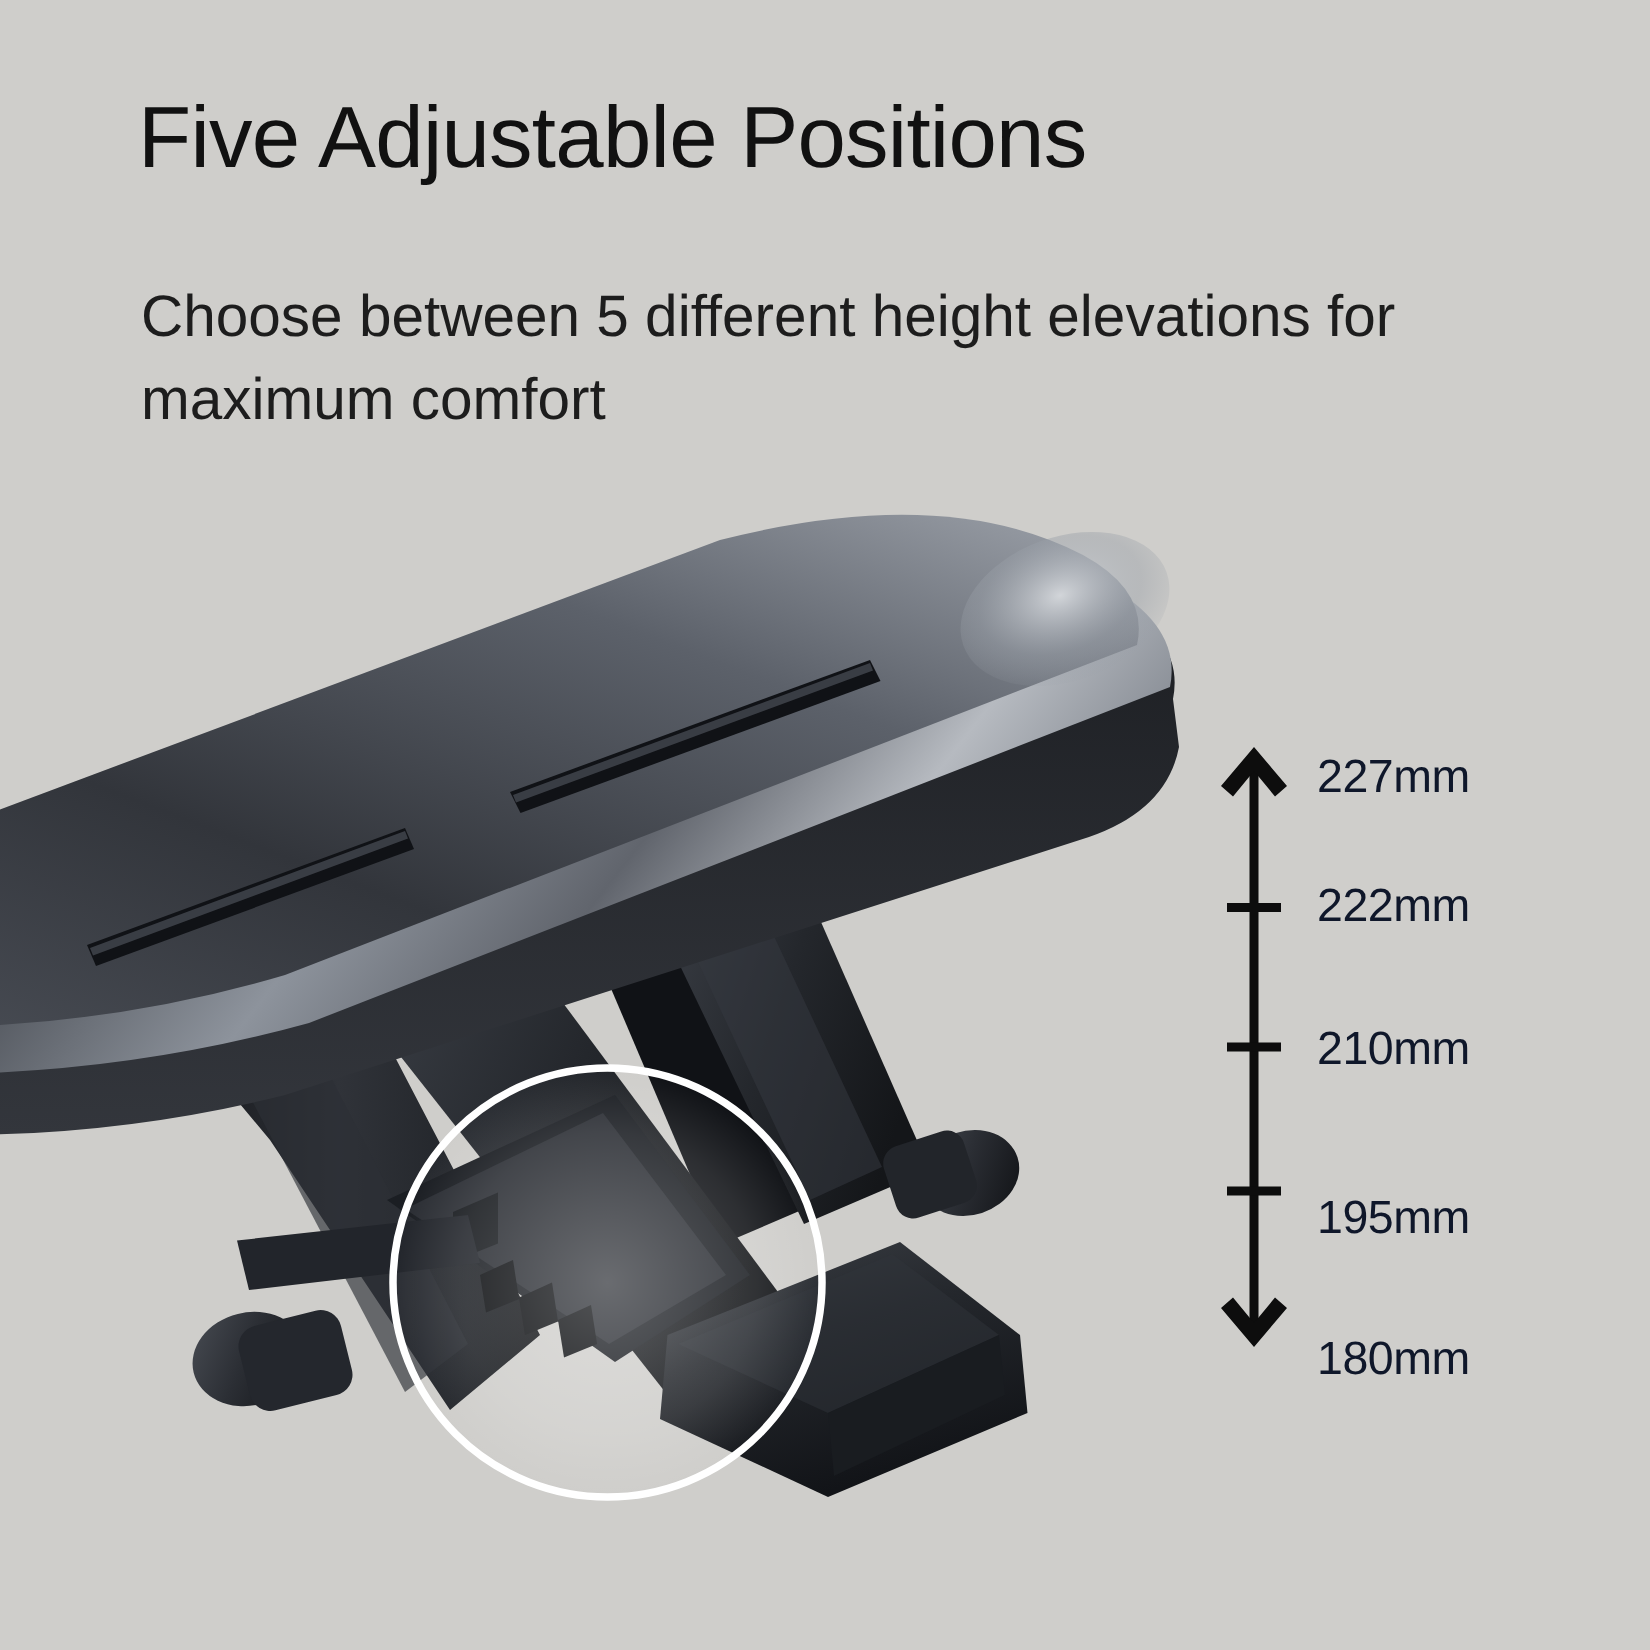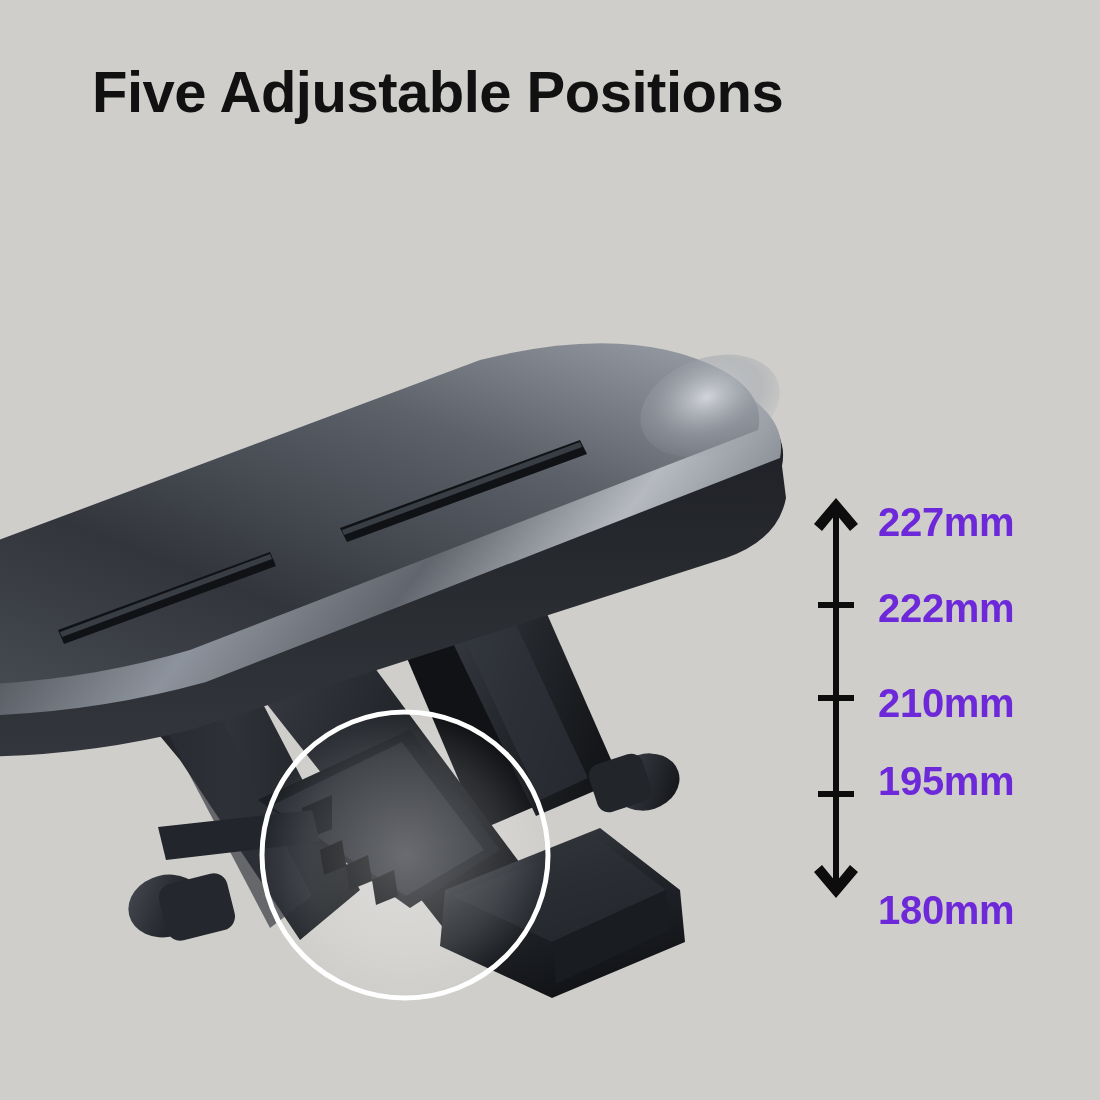--- a/index.html
+++ b/index.html
@@ -19,21 +19,21 @@
     background: #cfcecb;
     overflow: hidden;
   }
 
   
   #headline {
     position: absolute;
     left: 92px;
     top: 62px;
     font-size: 58px;
-    font-weight: 700;
+    font-weight: 400;
     letter-spacing: -0.5px;
     color: #111111;
     line-height: 1.05;
     white-space: nowrap;
   }
   #subhead {
     position: absolute;
     left: 94px;
     top: 184px;
     width: 940px;
@@ -48,23 +48,23 @@
     position: absolute;
     left: 806px;
     top: 488px;
     width: 250px;
     height: 420px;
   }
   #scale svg { display: block; }
   .scale-label {
     position: absolute;
     left: 72px;
-    font-size: 40px;
-    font-weight: 700;
-    color: #6d28d9;
+    font-size: 31px;
+    font-weight: 400;
+    color: #0f172a;
     letter-spacing: -0.3px;
     white-space: nowrap;
   }
 
   
   #photo {
     position: absolute;
     left: -60px;
     top: 330px;
     width: 920px;
@@ -780,35 +780,36 @@
 
       <g>
         <circle cx="465" cy="525" r="143" fill="url(#calloutGlow)"></circle>
         <circle cx="465" cy="525" r="143" fill="none" stroke="#ffffff" stroke-width="5"></circle>
       </g>
     </svg>
   </div>
 
   <div id="headline">Five Adjustable Positions</div>
 
+  <div id="subhead">Choose between 5 different height elevations for maximum comfort</div>
 
   <div id="scale">
     <svg width="250" height="420" viewBox="0 0 250 420" xmlns="http://www.w3.org/2000/svg">
 
       <line x1="30" y1="16" x2="30" y2="404" stroke="#0d0d0d" stroke-width="6"></line>
 
       <path d="M 30 10 L 52 36 L 44 43 L 30 26 L 16 43 L 8 36 Z" fill="#0d0d0d"></path>
 
       <path d="M 30 410 L 52 384 L 44 377 L 30 394 L 16 377 L 8 384 Z" fill="#0d0d0d"></path>
 
       <line x1="12" y1="117" x2="48" y2="117" stroke="#0d0d0d" stroke-width="6"></line>
       <line x1="12" y1="210" x2="48" y2="210" stroke="#0d0d0d" stroke-width="6"></line>
       <line x1="12" y1="306" x2="48" y2="306" stroke="#0d0d0d" stroke-width="6"></line>
     </svg>
 
     <div class="scale-label" style="top:12px">227mm</div>
     <div class="scale-label" style="top:98px">222mm</div>
     <div class="scale-label" style="top:193px">210mm</div>
-    <div class="scale-label" style="top:271px">195mm</div>
+    <div class="scale-label" style="top:306px">195mm</div>
     <div class="scale-label" style="top:400px">180mm</div>
   </div>
 
 </div>
 
 </body></html>

